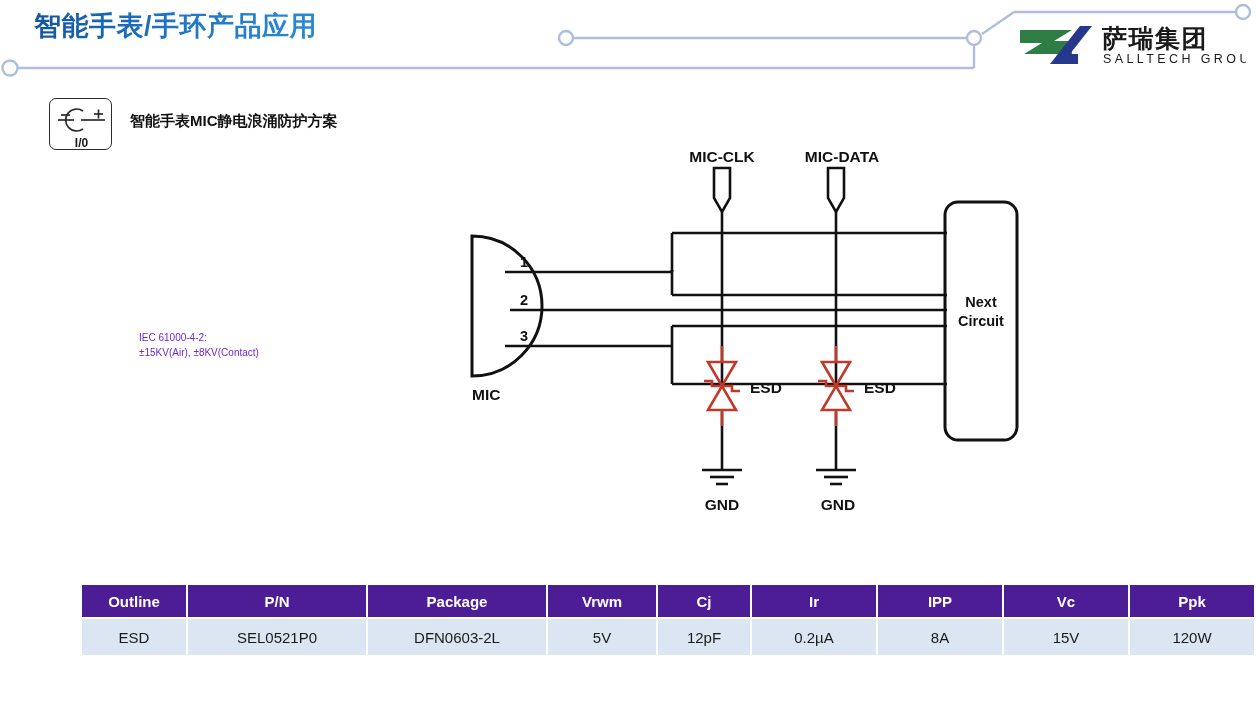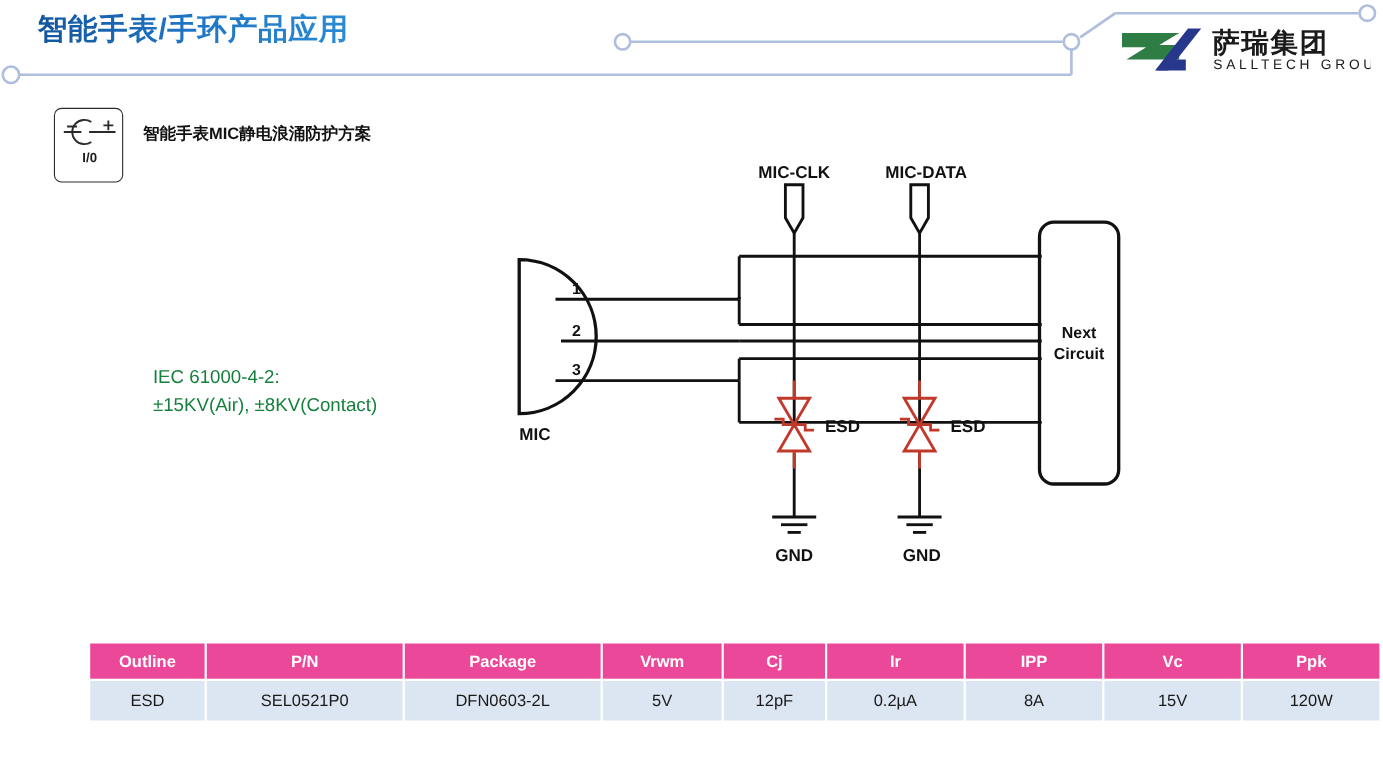--- a/index.html
+++ b/index.html
@@ -34,53 +34,53 @@
     text-decoration: underline;
   }
   #header-deco { position: absolute; left: 0; top: 0; width: 1257px; height: 90px; }
 
   
   #logo { position: absolute; left: 1014px; top: 18px; width: 232px; height: 50px; }
 
   
   #io-icon-box {
     position: absolute; left: 49px; top: 98px;
-    width: 63px; height: 68px;
+    width: 63px; height: 52px;
     border: 1.6px solid #2b2b2b;
     border-radius: 7px;
     background: #fff;
   }
   #io-icon-box svg { position: absolute; left: 0; top: 0; }
   #section-heading {
     position: absolute; left: 130px; top: 112px;
     font-size: 15px; font-weight: bold; color: #111;
     white-space: nowrap;
   }
 
   
   #iec-note {
     position: absolute; left: 139px; top: 330px;
-    font-size: 17px; color: #15803d;
+    font-size: 10px; color: #6d28d9;
     line-height: 1.5;
     white-space: nowrap;
   }
 
   
   #circuit { position: absolute; left: 450px; top: 150px; width: 600px; height: 380px; }
 
   
   #spec-table {
     position: absolute; left: 80px; top: 583px;
     width: 1140px;
     border-collapse: separate;
     border-spacing: 2px 2px;
     table-layout: fixed;
   }
   #spec-table th {
-    background: #ec4899;
+    background: #4c1d95;
     color: #ffffff;
     font-size: 15px;
     font-weight: bold;
     height: 32px;
     text-align: center;
     vertical-align: middle;
     border: none;
     padding: 0 2px;
   }
   #spec-table td {

